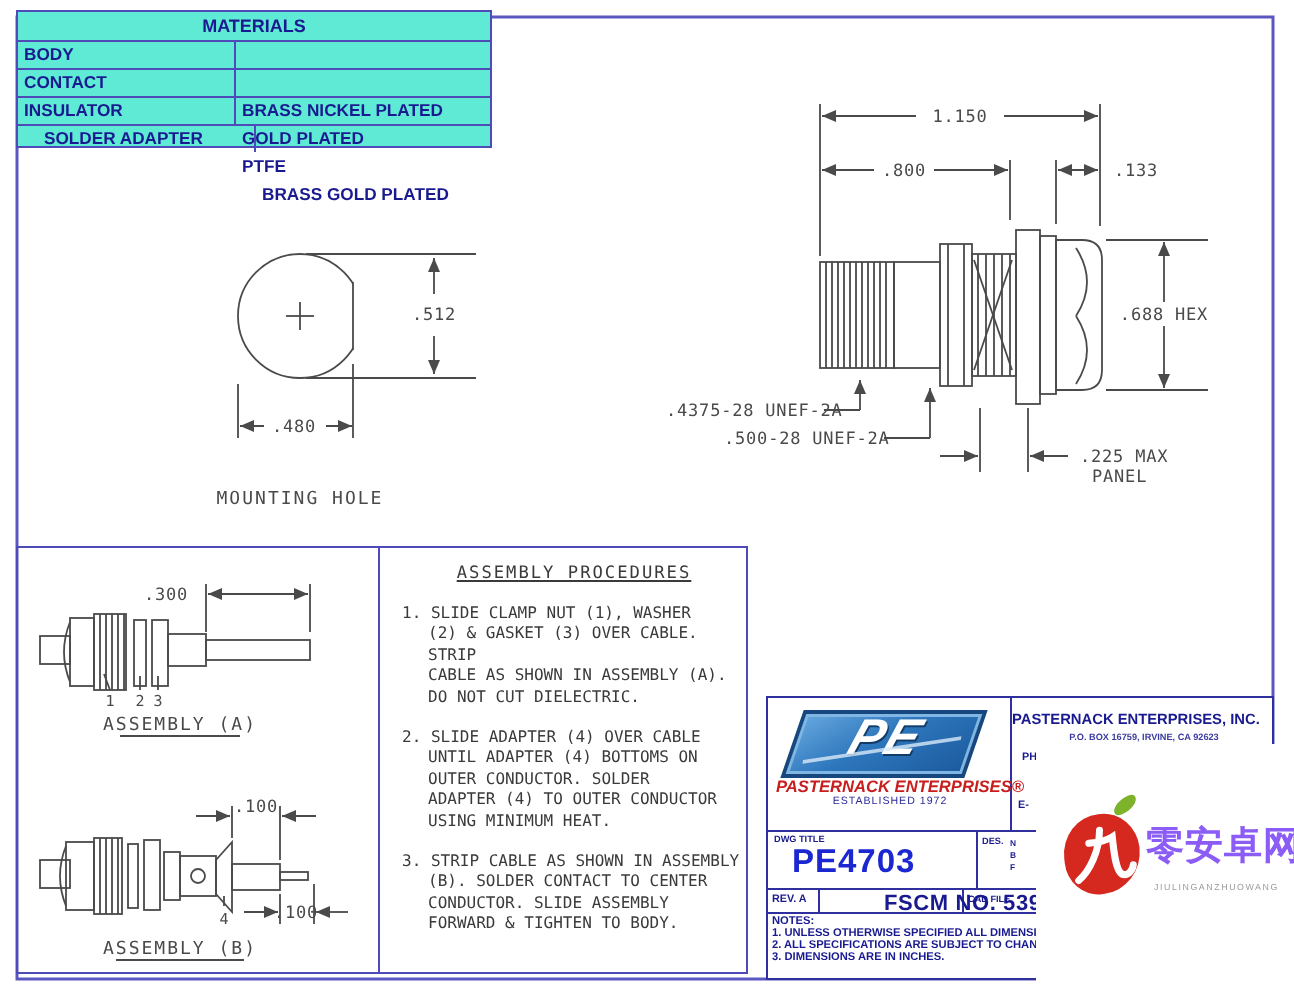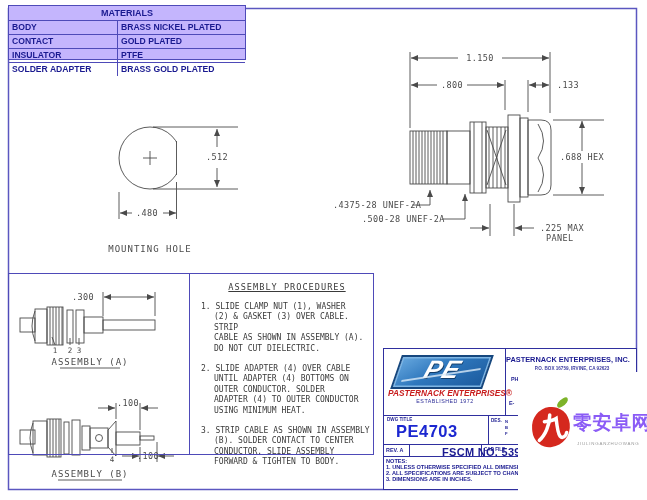--- a/index.html
+++ b/index.html
@@ -4,32 +4,32 @@
 <style>
   html,body{margin:0;padding:0;background:#fff;}
   #sheet{position:relative;width:647px;height:500px;background:#fff;overflow:hidden;
          font-family:"Liberation Sans",sans-serif;}
   svg text{font-family:"DejaVu Sans Mono",monospace;fill:#4a4a4a;}
   .dim{font-size:8.5px;letter-spacing:0.4px;}
   .lbl{font-size:9px;letter-spacing:1px;}
   .num{font-size:7.5px;}
 
   
-  .mat{position:absolute;left:8px;top:5px;width:238px;height:55px;background:#c4b5fd;
+  .mat{position:absolute;left:8px;top:5px;width:238px;height:69px;background:#5eead4;
        border:1.6px solid #4e4ab8;box-sizing:border-box;color:#1a1a90;font-weight:bold;}
   .mat-head{height:14px;line-height:14px;text-align:center;font-size:9px;
             border-bottom:1.2px solid #4e4ab8;}
   .mat-row{display:flex;height:12.9px;line-height:12.9px;border-bottom:1px solid #4e4ab8;
            font-size:8.6px;}
-  .mat-row:last-child{border-bottom:none;}
+  .mat-row:last-child{border-bottom:none;padding-left:10px;}
   .mat-c1{width:105px;border-right:1.2px solid #4e4ab8;padding-left:3px;}
-  .mat-c2{flex:1;padding-left:3px;}
+  .mat-c2{flex:1;padding-left:3px;margin-top:28px;}
 
   
-  .proc-box{position:absolute;left:8px;top:273px;width:366px;height:182px;
+  .proc-box{position:absolute;left:8px;top:273px;width:366px;height:214px;
             border:1.6px solid #4e4ab8;box-sizing:border-box;background:transparent;}
   .proc-div{position:absolute;left:180px;top:0;bottom:0;width:0;border-left:1.3px solid #4e4ab8;}
   .proc-text{position:absolute;left:192px;top:8px;width:172px;color:#3a3a3a;
              font-family:"DejaVu Sans Mono",monospace;font-size:8px;line-height:10.6px;}
   .proc-title{text-align:center;text-decoration:underline;font-size:8.6px;
               letter-spacing:1px;margin-bottom:9px;white-space:nowrap;}
   .proc-step{white-space:pre-line;margin-bottom:9px;padding-left:13px;text-indent:-13px;}
 
   
   .tb{position:absolute;left:383px;top:348px;width:254px;height:142px;box-sizing:border-box;

